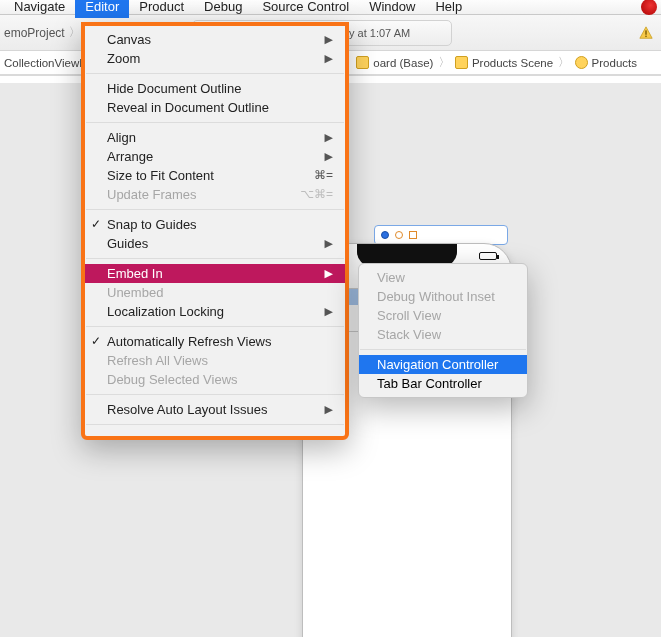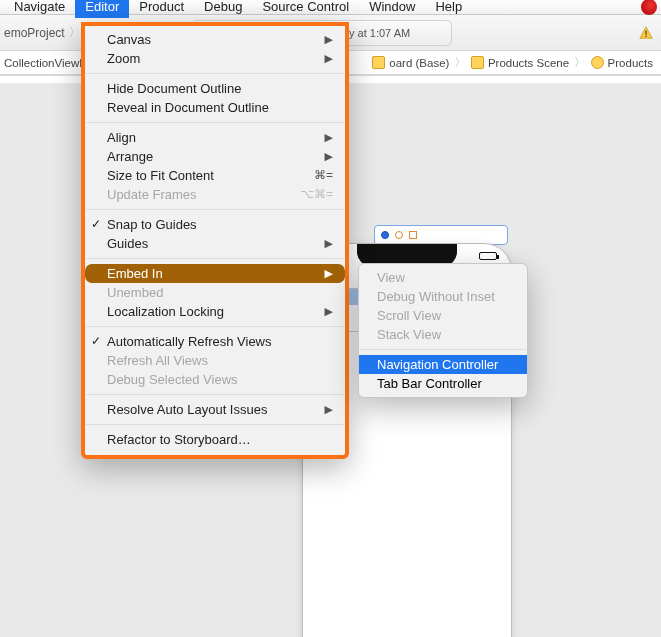--- a/index.html
+++ b/index.html
@@ -45,21 +45,21 @@
   .notch { position:absolute; top:0; left:50%; transform:translateX(-50%); width:100px; height:22px; background:#111; border-radius:0 0 14px 14px;}
   .batt { position:absolute; top:8px; right:14px; width:18px; height:8px; border:1px solid #111; border-radius:2px;}
   .batt::after { content:""; position:absolute; right:-3px; top:2px; width:2px; height:4px; background:#111;}
   .view-rect { position:absolute; left:18px; top:44px; width:65px; height:44px; background:#fff; border:1px solid #cfcfcf;}
   .view-rect .sel { position:absolute; left:0; right:0; top:0; height:16px; background:#a9c8ef;}
 
   
   .menu { position:absolute; left:81px; top:22px; width:268px; background:#f1f1f1; border:4px solid #f97316; border-radius:0 0 6px 6px; box-shadow:0 10px 30px rgba(0,0,0,.28); font-size:13px; color:#222; padding:4px 0 6px; z-index:50;}
   .menu .row { height:19px; line-height:19px; padding:0 22px; position:relative; white-space:nowrap; cursor:default;}
   .menu .row.dis { color:#a6a6a6;}
-  .menu .row.hl  { background:#a16207; color:#fff;border-radius:7px;}
+  .menu .row.hl  { background:#be185d; color:#fff;}
   .menu .sep { height:1px; background:#dcdcdc; margin:5px 1px;}
   .menu .arrow { position:absolute; right:12px; top:0; color:#555; font-size:11px;}
   .menu .row.hl .arrow { color:#fff;}
   .menu .check { position:absolute; left:6px; top:0; font-size:12px;}
   .menu .sc { position:absolute; right:12px; top:0; font-size:12px; color:#555;}
   .menu .sc.dis { color:#bdbdbd;}
 
   
   .submenu { position:absolute; left:358px; top:263px; width:170px; background:#f1f1f1; border:1px solid #c7c7c7; border-radius:6px; box-shadow:0 10px 30px rgba(0,0,0,.28); font-size:13px; padding:4px 0; z-index:60;}
   .submenu .row { height:19px; line-height:19px; padding:0 18px; white-space:nowrap; cursor:default;}
@@ -110,21 +110,21 @@
   <span class="c">
     <span class="sb-ico"></span>
     <span>oard (Base)</span>
   </span>
   <span class="chev">〉</span>
   <span class="c">
     <span class="sb-ico"></span>
     <span>Products Scene</span>
   </span>
   <span class="chev">〉</span>
-  <span class="c" style="padding-right:8px;">
+  <span class="c" style="padding-right:24px;">
     <span class="scene-ico"></span>
     <span>Products</span>
   </span>
 </div>
 <div class="crumb-hr"></div>
 
 <div class="canvas">
   <div class="phone-wrap">
     <div class="sel-bar">
       <span class="dot b"></span>
@@ -159,21 +159,20 @@
   <div class="row hl"><span>Embed In</span><span class="arrow">▶</span></div>
   <div class="row dis">Unembed</div>
   <div class="row"><span>Localization Locking</span><span class="arrow">▶</span></div>
   <div class="sep"></div>
   <div class="row"><span class="check">✓</span><span>Automatically Refresh Views</span></div>
   <div class="row dis">Refresh All Views</div>
   <div class="row dis">Debug Selected Views</div>
   <div class="sep"></div>
   <div class="row"><span>Resolve Auto Layout Issues</span><span class="arrow">▶</span></div>
   <div class="sep"></div>
-  <div class="row">Refactor to Storyboard…</div>
 </div>
 
 <div class="submenu">
   <div class="row dis">View</div>
   <div class="row dis">Debug Without Inset</div>
   <div class="row dis">Scroll View</div>
   <div class="row dis">Stack View</div>
   <div class="sep"></div>
   <div class="row hl">Navigation Controller</div>
   <div class="row">Tab Bar Controller</div>

